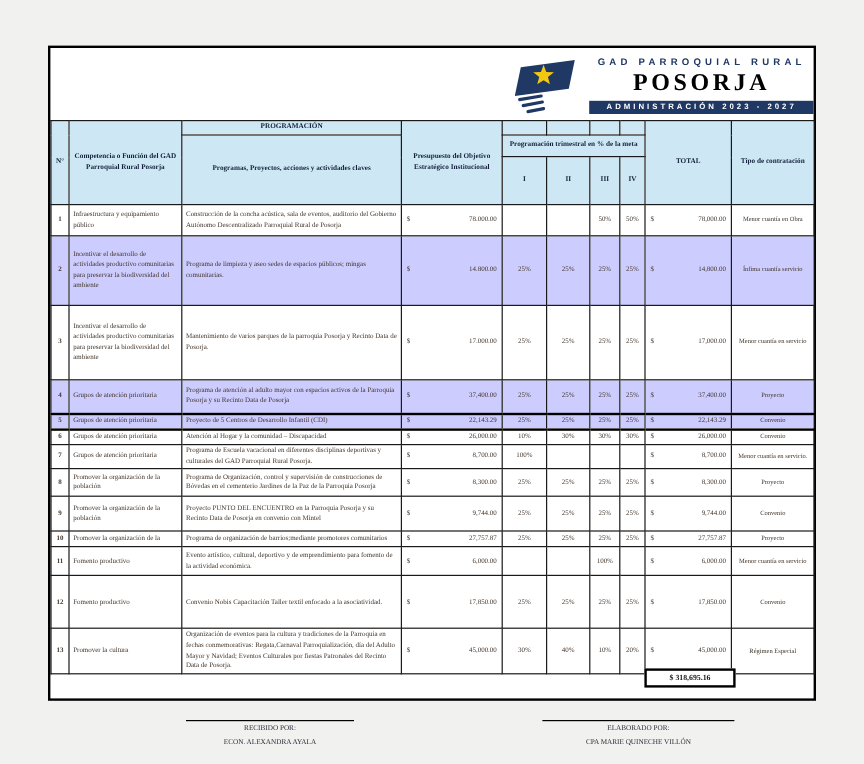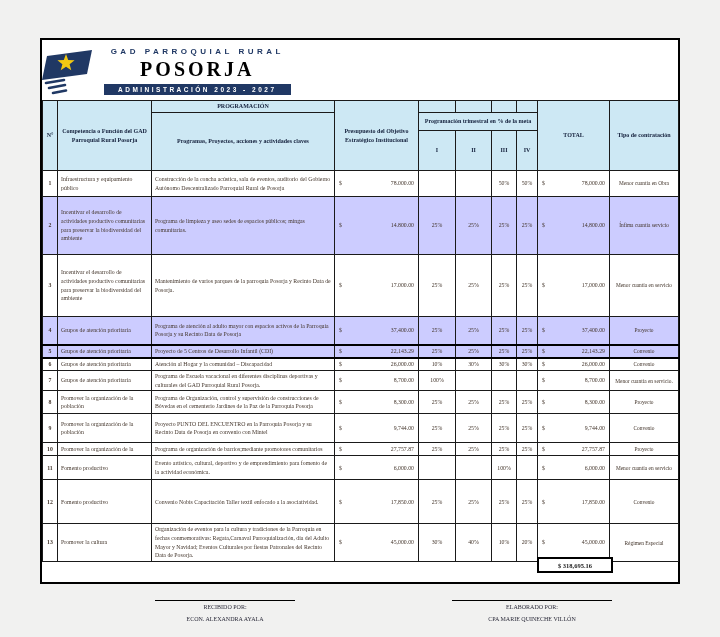--- a/index.html
+++ b/index.html
@@ -5,21 +5,21 @@
   * { margin:0; padding:0; box-sizing:border-box; }
   html,body { width:720px; height:637px; }
   body { background:#f1f1f0; font-family:"Liberation Serif", serif; color:#3d3229; position:relative; }
 
   .page {
     position:absolute; left:40px; top:38px; width:640px; height:546px;
     background:#ffffff; border:2px solid #000;
   }
 
   
-  .logo-area { height:60px; display:flex; align-items:center; justify-content:flex-start; gap:8px; padding-top:2px; }
+  .logo-area { height:60px; display:flex; align-items:center; justify-content:flex-end; gap:8px; padding-top:2px;padding-left:32px; }
   .logo-flag { flex:0 0 auto; margin-top:2px; }
   .logo-textcol { display:flex; flex-direction:column; align-items:center; }
   .logo-top { font-family:"Liberation Sans", sans-serif; font-weight:bold; font-size:8px; letter-spacing:3.5px; color:#203864; }
   .logo-brand { font-family:Liberation Serif, serif; font-weight:bold; font-size:20px; line-height:27px; letter-spacing:3px; color:#000000; }
   .logo-banner { background:#203864; color:#fff; font-family:"Liberation Sans", sans-serif; font-weight:bold;
     font-size:6.5px; letter-spacing:2.5px; padding:2px 14px; margin-top:1px; }
 
   
   table { border-collapse:collapse; table-layout:fixed; width:636px; }
   th, td { border:1px solid #1a1a1a; overflow:hidden; vertical-align:middle; }

